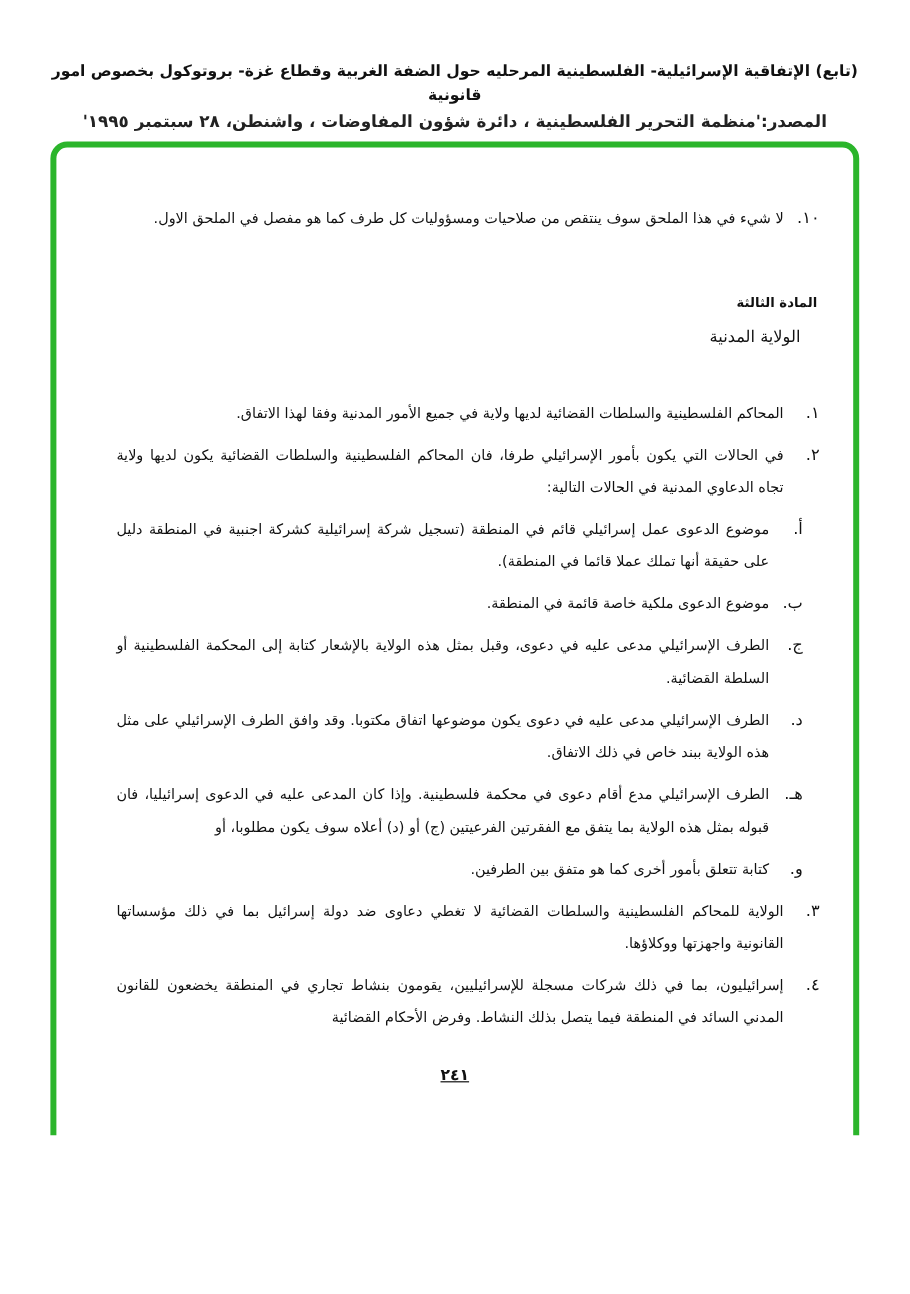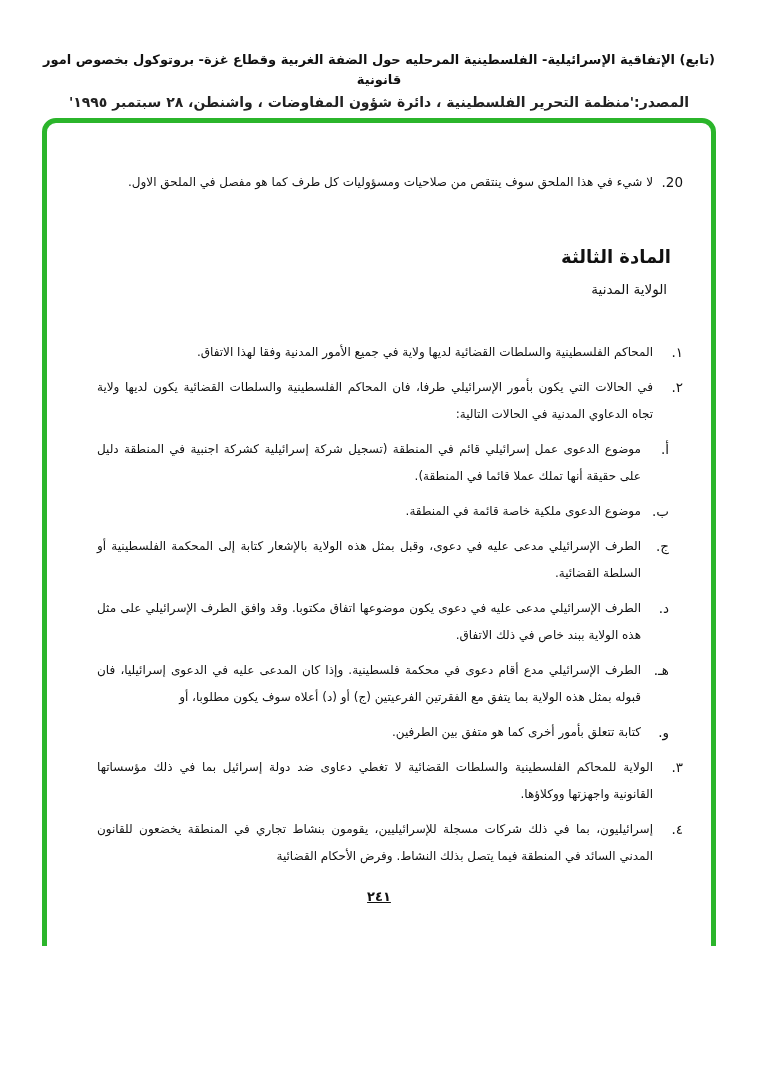--- a/index.html
+++ b/index.html
@@ -40,21 +40,21 @@
   .para{display:flex;margin:0 0 50px 0;}
   .marker{
     min-width:30px;font-size:13.5px;line-height:27px;
     white-space:nowrap;padding-left:4px;
   }
   .text{
     flex:1;font-size:12px;line-height:27px;
     text-align:justify;
   }
   .article-heading{
-    font-size:18px;font-weight:bold;margin:0 12px 14px 0;
+    font-size:11px;font-weight:bold;margin:0 2px 14px 0;
   }
   .article-subheading{
     font-size:13.5px;margin:0 16px 42px 0;
   }
   .row{display:flex;margin:0 0 8px 0;}
   .lvl1{margin-right:14px;}
   .lvl1 .marker{min-width:28px;}
   .footer{
     position:absolute;bottom:42px;left:0;right:0;text-align:center;
   }
@@ -66,21 +66,21 @@
 <div class="page">
 
   <div class="header">
     <div class="doc-title">(تابع) الإتفاقية الإسرائيلية- الفلسطينية المرحليه حول الضفة الغربية وقطاع غزة- بروتوكول بخصوص امور قانونية</div>
     <div class="doc-source">المصدر:'منظمة التحرير الفلسطينية ، دائرة شؤون المفاوضات ، واشنطن، ٢٨ سبتمبر ١٩٩٥'</div>
   </div>
 
   <div class="frame">
 
     <div class="para">
-      <span class="marker">20.</span>
+      <span class="marker">١٠.</span>
       <span class="text">لا شيء في هذا الملحق سوف ينتقص من صلاحيات ومسؤوليات كل طرف كما هو  مفصل في الملحق الاول.</span>
     </div>
 
     <div class="article-heading">المادة الثالثة</div>
     <div class="article-subheading">الولاية المدنية</div>
 
     <div class="list">
 
       <div class="row lvl0">
         <span class="marker">١.</span>

